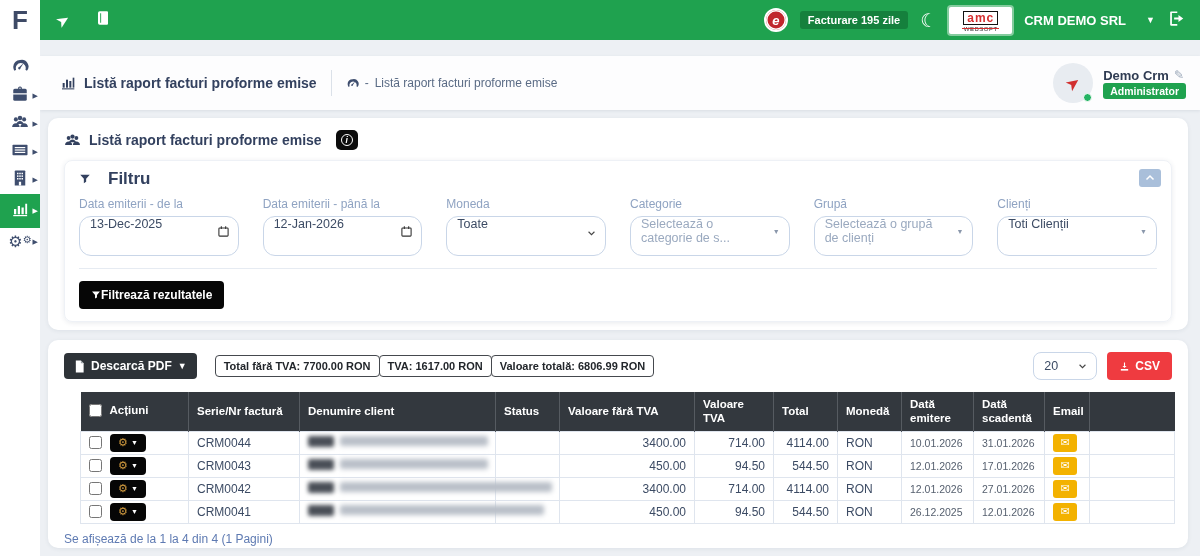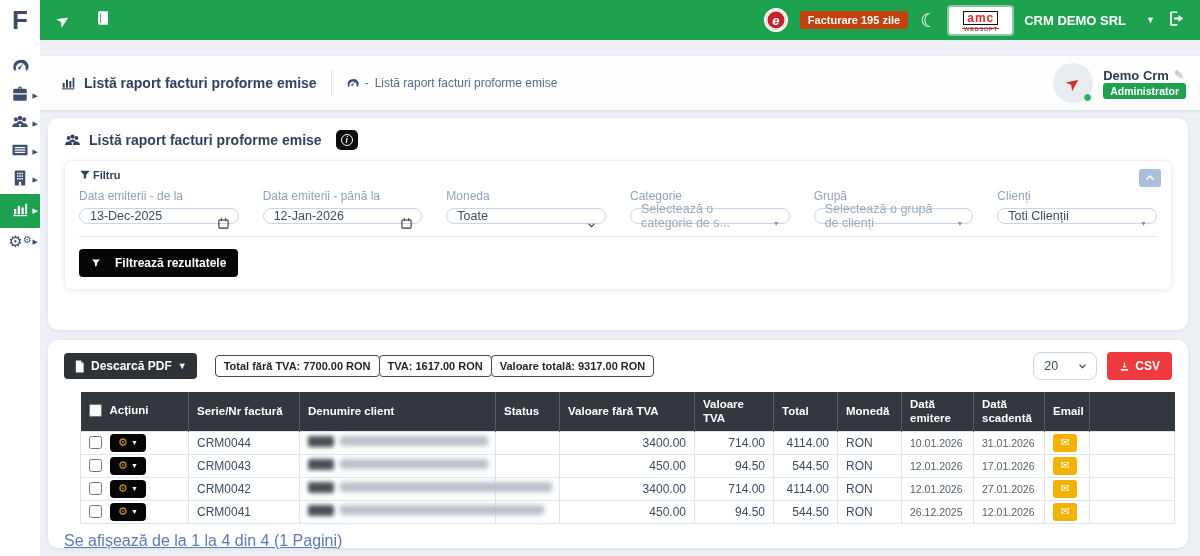--- a/index.html
+++ b/index.html
@@ -23,21 +23,21 @@
   
   .topbar { position:absolute; left:40px; top:0; width:1160px; height:40px; background:#1fa24f;
     display:flex; align-items:center; padding:0 14px 0 16px; }
   .topbar .tleft { display:flex; align-items:center; gap:26px; }
   .icon-send { color:#fff; font-size:16px; display:inline-block; transform:rotate(-32deg); cursor:pointer; }
   .icon-book svg { width:16px; height:16px; fill:#fff; }
   .topbar .tright { margin-left:auto; display:flex; align-items:center; gap:12px; }
   .efactura { width:24px; height:24px; border-radius:50%; background:#c0262c; border:2px solid #fff;
     box-shadow:inset 0 0 0 1.5px #fff; display:flex; align-items:center; justify-content:center;
     color:#fff; font-weight:700; font-style:italic; font-size:13px; cursor:pointer; }
-  .fact-badge { background:#c2410c; color:#fff; font-size:11px; font-weight:700; padding:3px 8px; border-radius:3px; }
+  .fact-badge { background:#15803d; color:#fff; font-size:11px; font-weight:700; padding:3px 8px; border-radius:3px; }
   .icon-moon { color:#fff; font-size:19px; cursor:pointer; line-height:1; }
   .amc-box { background:#fff; border-radius:2px; padding:2px 14px; text-align:center; line-height:1; cursor:pointer; box-shadow:0 0 0 2px rgba(255,255,255,.45); }
   .amc-top { display:inline-block; color:#d63031; font-weight:800; font-size:12px; letter-spacing:1px;
     border:1.5px solid #111; padding:0 3px; }
   .amc-sub { position:relative; font-size:6px; letter-spacing:.6px; color:#333; margin-top:1px; }
   .amc-sub::after { content:""; position:absolute; left:-1px; right:-1px; top:45%; border-top:1px solid #d63031; }
   .company { color:#fff; font-weight:700; font-size:13px; display:flex; align-items:center; gap:20px; cursor:pointer; }
   .company .dd { font-size:9px; }
   .icon-logout svg { width:19px; height:19px; fill:#fff; cursor:pointer; }
 
@@ -66,40 +66,40 @@
   .card-filterwrap { top:118px; height:212px; padding:12px 16px; }
   .page-title-row { display:flex; align-items:center; gap:8px; color:#33415f; font-weight:700; font-size:14px; }
   .page-title-row svg { width:17px; height:17px; fill:#33415f; }
   .info-btn { width:22px; height:20px; background:#0c0c0c; border-radius:5px; display:flex; align-items:center;
     justify-content:center; margin-left:6px; cursor:pointer; }
   .info-btn .i-circ { width:12px; height:12px; border:1px solid #fff; border-radius:50%; color:#fff;
     font-size:8.5px; font-style:italic; font-weight:700; display:flex; align-items:center; justify-content:center; }
 
   .filter-panel { position:relative; margin-top:10px; border:1px solid #eef1f6; border-radius:8px;
     box-shadow:0 1px 5px rgba(40,60,90,.10); padding:8px 14px 12px; }
-  .filter-head { display:flex; align-items:center; gap:2px; color:#33415f; font-weight:700; font-size:11px; }
+  .filter-head { display:flex; align-items:center; gap:17px; color:#33415f; font-weight:700; font-size:17px; }
   .filter-head svg { width:12px; height:12px; fill:#33415f; }
   .collapse-btn { position:absolute; right:10px; top:8px; width:22px; height:18px; background:#a9bfda;
     border-radius:3px; display:flex; align-items:center; justify-content:center; cursor:pointer; }
   .collapse-btn svg { width:12px; height:12px; stroke:#fff; stroke-width:3; fill:none; }
 
   .fgrid { display:grid; grid-template-columns:repeat(6,1fr); column-gap:24px; row-gap:8px; margin-top:8px; }
   .ffield label { display:block; font-size:12px; color:#8fa3c2; margin-bottom:5px; }
-  .fcontrol { position:relative; height:16px; border:1px solid #c9d6e8; border-radius:12px; background:#fff;
-    display:flex; align-items:center; padding:0 26px 0 10px; font-size:12.5px; color:#3c4b64; cursor:pointer; }
+  .fcontrol { position:relative; height:40px; border:1px solid #c9d6e8; border-radius:12px; background:#fff;
+    display:flex; align-items:flex-start; padding:0 26px 0 10px; font-size:12.5px; color:#3c4b64; cursor:pointer; }
   .fcontrol input { border:none; outline:none; width:100%; font-size:12.5px; color:#3c4b64;
     font-family:"Liberation Sans", sans-serif; background:transparent; }
   .fcontrol .cal { position:absolute; right:8px; top:8px; }
   .fcontrol .cal svg { width:13px; height:13px; stroke:#333; stroke-width:2; fill:none; }
   .fcontrol .chev { position:absolute; right:8px; top:10px; }
   .fcontrol .chev svg { width:11px; height:10px; stroke:#444; stroke-width:2.6; fill:none; }
   .fcontrol .s2arrow { position:absolute; right:9px; top:11px; font-size:7px; color:#8a97ab; }
   .fcontrol.placeholder { color:#9aa9bf; }
   .fdivider { border-top:1px solid #e6ebf2; margin:12px 0 12px; }
-  .btn-filter { display:inline-flex; align-items:center; gap:14px; background:#060606; color:#fff; border:none;
+  .btn-filter { display:inline-flex; align-items:center; gap:0; background:#060606; color:#fff; border:none;
     font-size:12px; font-weight:700; padding:7px 12px; border-radius:4px; cursor:pointer;
     font-family:"Liberation Sans", sans-serif; }
   .btn-filter svg { width:10px; height:10px; fill:#fff; }
 
   
   .card-table { top:340px; height:208px; padding:12px 16px; }
   .ttoolbar { display:flex; align-items:center; }
   .btn-pdf { display:inline-flex; align-items:center; gap:6px; background:#2e3338; color:#fff; border:none;
     font-size:12px; font-weight:700; padding:6px 10px; border-radius:4px; cursor:pointer;
     font-family:"Liberation Sans", sans-serif; }
@@ -131,21 +131,21 @@
     border-radius:4px; padding:2px 8px; height:18px; cursor:pointer; }
   .btn-gear .g { color:#d29b3f; font-size:11px; line-height:1; }
   .btn-gear .dd { font-size:7px; color:#fff; }
   .redact { display:inline-flex; align-items:center; gap:6px; }
   .redact .b1 { width:26px; height:11px; border-radius:2px; background:#4a4f57; filter:blur(2px); }
   .redact .b2 { height:10px; border-radius:2px; background:#b9bfc8; filter:blur(2.5px); width:148px; }
   tr:nth-child(3) .redact .b2 { width:212px; }
   tr:nth-child(4) .redact .b2 { width:204px; }
   .btn-email { width:24px; height:18px; background:#f3b200; border:none; border-radius:3px; color:#fff;
     font-size:11px; line-height:1; cursor:pointer; display:inline-flex; align-items:center; justify-content:center; }
-  .tfoot-note { margin-top:8px; font-size:16px; color:#5e7ab2;text-decoration:underline; }
+  .tfoot-note { margin-top:8px; font-size:12px; color:#5e7ab2; }
 </style>
 </head>
 <body>
 
 <div class="screen">
 
   <aside class="rail">
     <div class="logo">F</div>
     <nav>
       <div class="nav-item">
@@ -375,21 +375,21 @@
         <svg viewBox="0 0 24 28">
             <path d="M4 1h11l6 6v20H4z"></path>
             <path d="M15 1l6 6h-6z" fill="#9aa0a6"></path>
           </svg>
         <span>Descarcă PDF</span>
         <span class="dd">▼</span>
       </button>
       <div class="totals">
         <span class="total-chip">Total fără TVA: 7700.00 RON</span>
         <span class="total-chip">TVA: 1617.00 RON</span>
-        <span class="total-chip">Valoare totală: 9317.00 RON</span>
+        <span class="total-chip">Valoare totală: 6806.99 RON</span>
       </div>
       <div class="spacer"></div>
       <div class="pagesize">
         <span>20</span>
         <svg viewBox="0 0 24 24">
             <polyline points="5 9 12 16 19 9"></polyline>
           </svg>
       </div>
       <button class="btn-csv">
         <svg viewBox="0 0 24 24">

